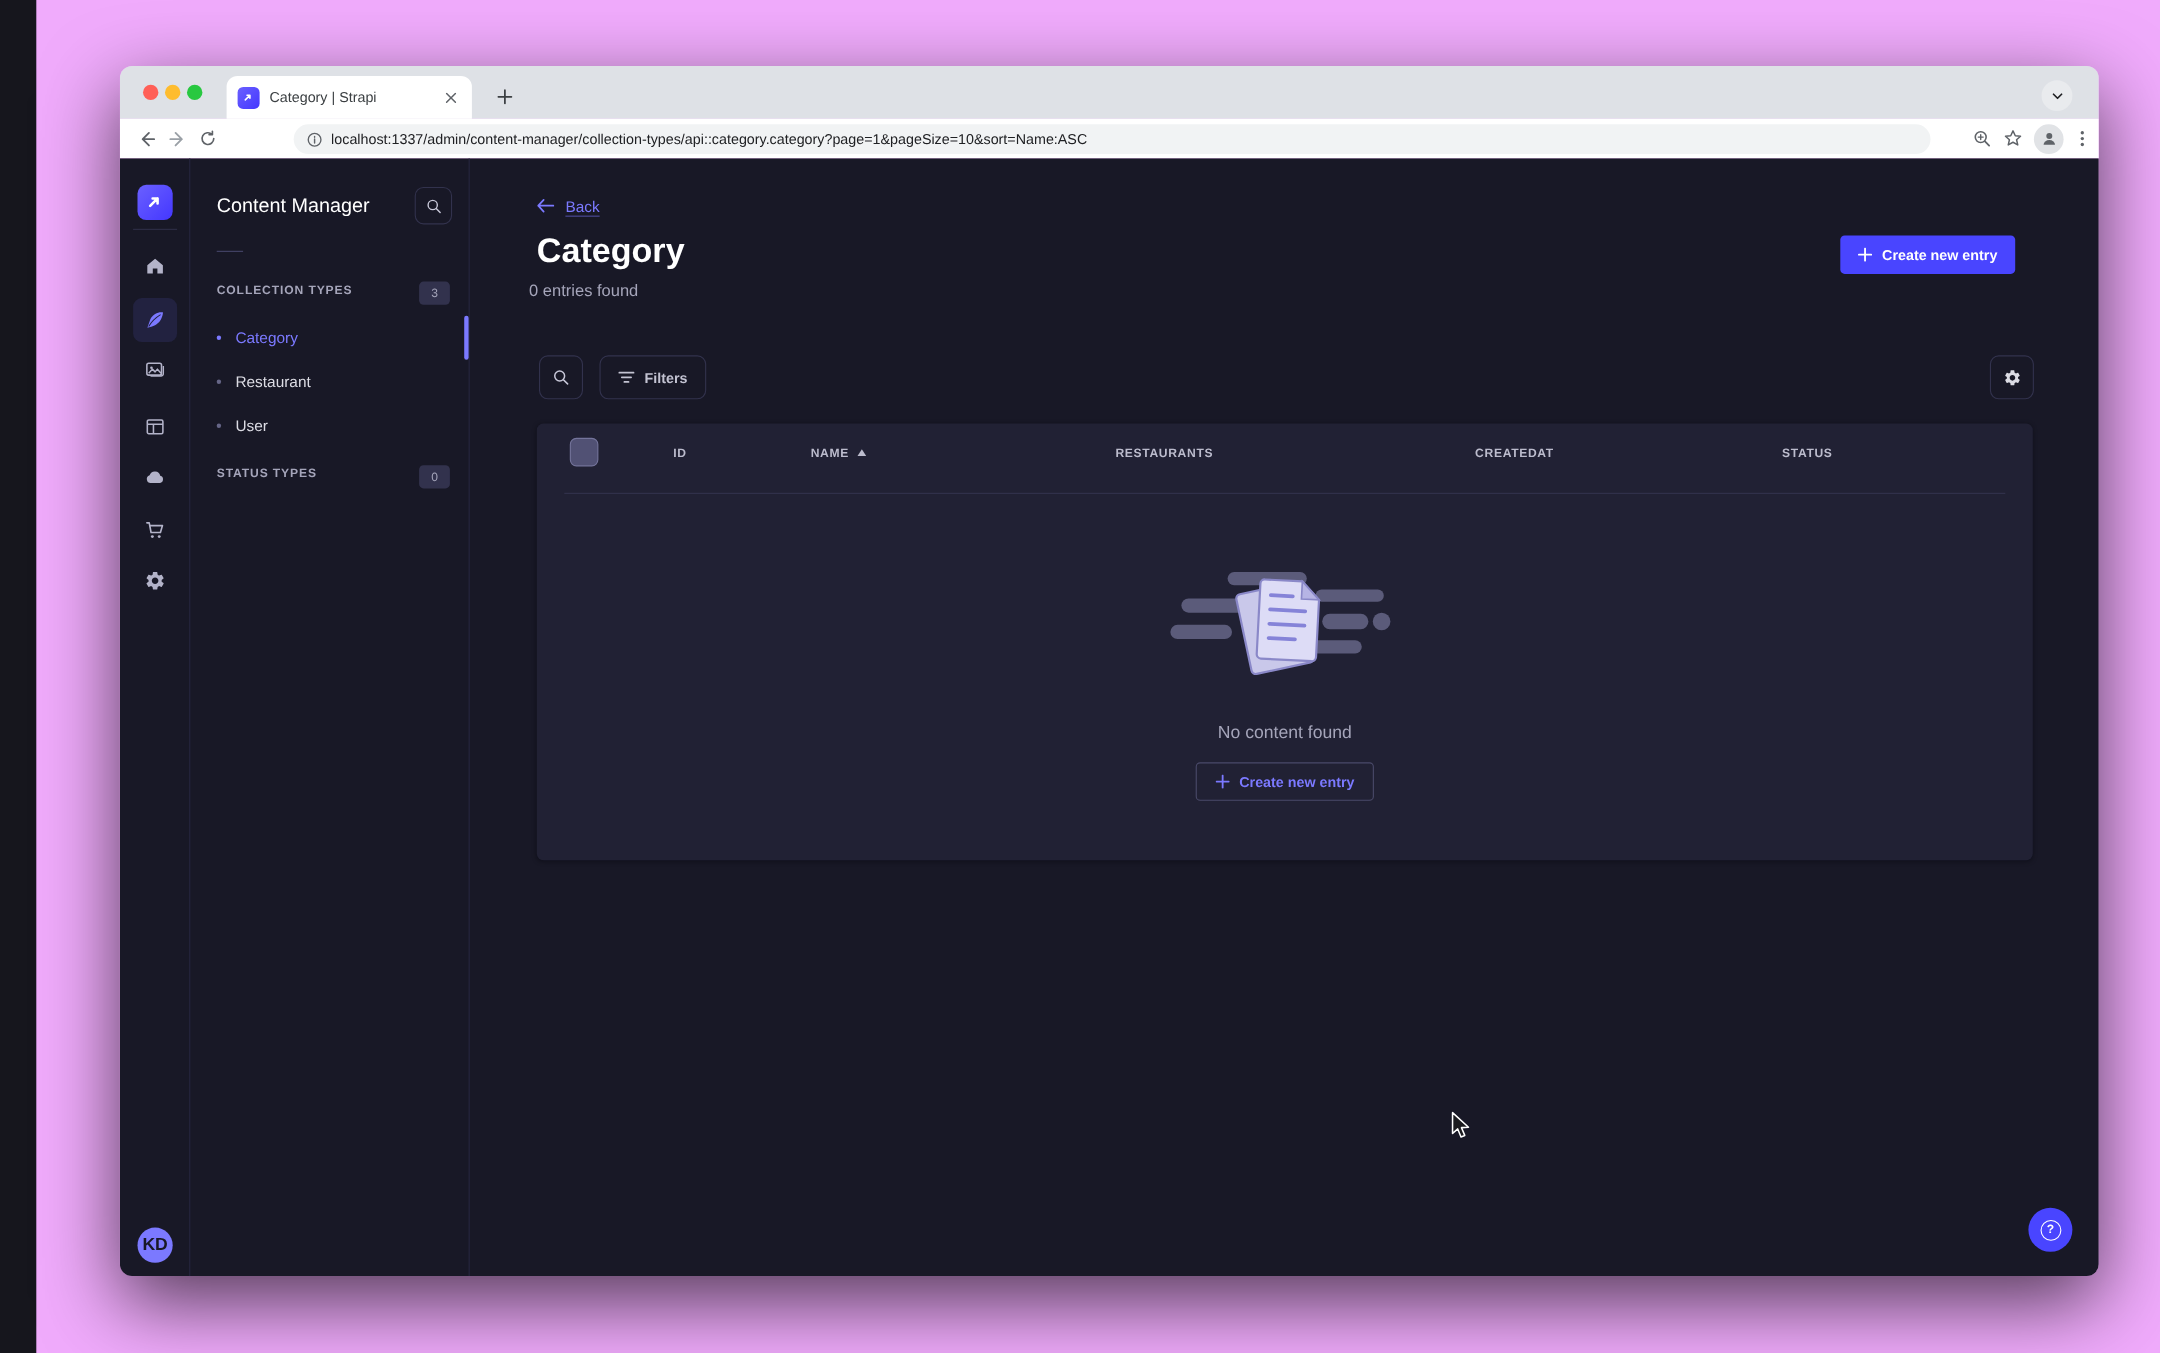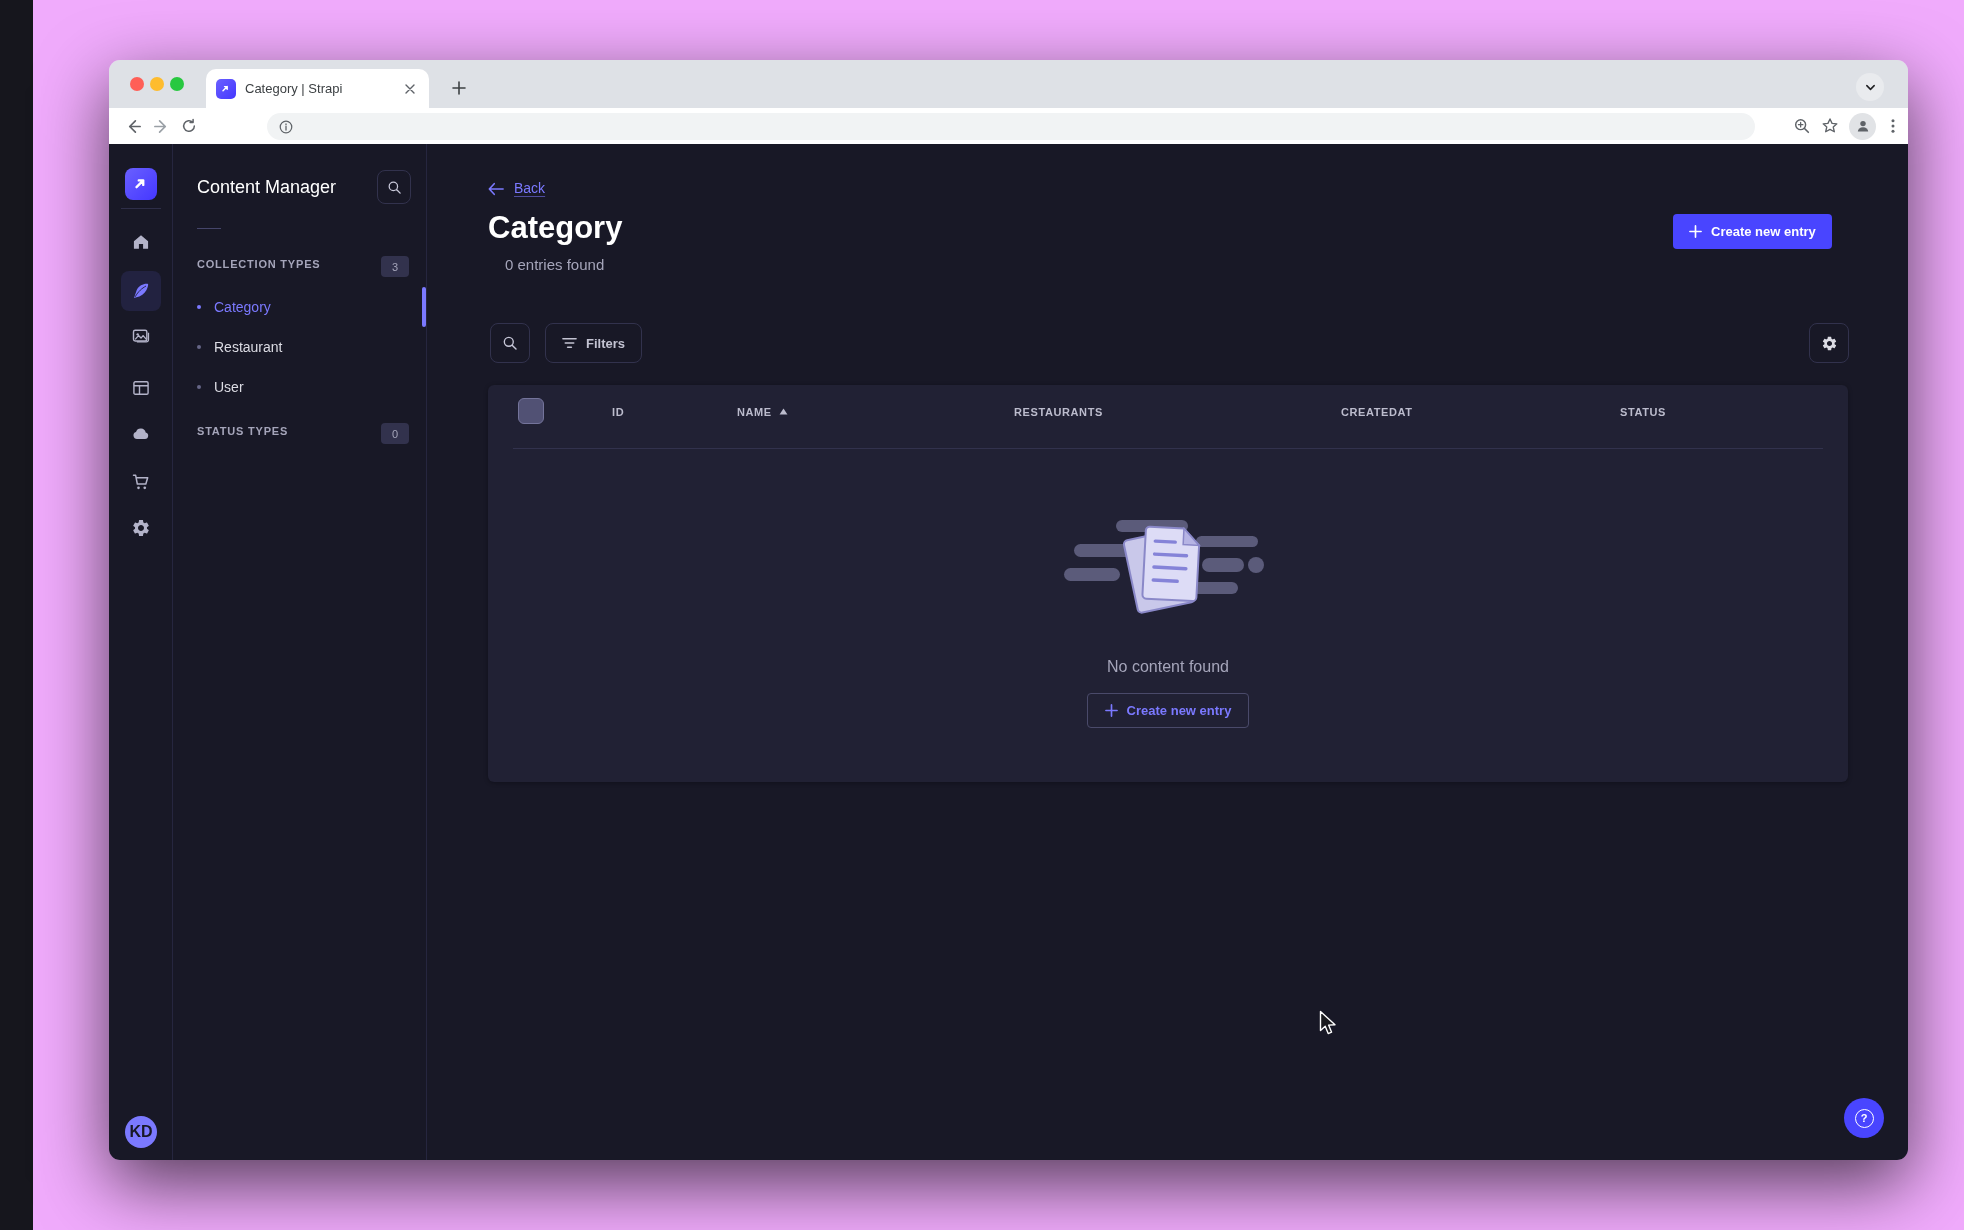--- a/index.html
+++ b/index.html
@@ -67,25 +67,25 @@
            display:flex; align-items:center; justify-content:center; font-size:11px; color:#a5a5ba; }
   .nav-item { position:absolute; left:24px; height:24px; display:flex; align-items:center; gap:13px; }
   .bullet { width:4px; height:4px; border-radius:50%; background:#666687; flex:none; }
   .nav-item span.lbl { font-size:14px; color:#dcdce4; }
   .nav-item.active .bullet { background:#7b79ff; }
   .nav-item.active span.lbl { color:#7b79ff; }
   .active-bar { position:absolute; right:0px; top:143px; width:4px; height:40px; background:#7b79ff; border-radius:2px; }
 
   
   .main { position:relative; flex:1; }
-  .back-link { position:absolute; left:61px; top:36px; display:flex; align-items:flex-end; gap:10px;
+  .back-link { position:absolute; left:61px; top:36px; display:flex; align-items:flex-start; gap:10px;
                color:#7b79ff; font-size:14px; }
   .back-link .txt { text-decoration:underline; text-underline-offset:3px; text-decoration-color:rgba(123,121,255,.55); }
   .page-title { position:absolute; left:61px; top:66px; font-size:31px; font-weight:bold; color:#ffffff; }
-  .page-sub { position:absolute; left:78px; top:112px; font-size:15px; color:#a5a5ba; }
+  .page-sub { position:absolute; left:54px; top:112px; font-size:15px; color:#a5a5ba; }
   .btn-primary { position:absolute; display:flex; align-items:center; gap:9px; background:#4945ff;
                  color:#ffffff; font-size:13px; font-weight:bold; border-radius:4px; height:35px; padding:0 16px; }
   .create-top { left:1246px; top:70px; }
   .icon-btn40 { position:absolute; width:40px; height:40px; border-radius:8px; border:1px solid #32324d;
                 display:flex; align-items:center; justify-content:center; color:#c7c7d8; background:transparent; }
   .search-main { left:63px; top:179px; }
   .gear-main { left:1382px; top:179px; color:#dcdce4; }
   .btn-filters { position:absolute; left:118px; top:179px; height:40px; padding:0 16px; border-radius:8px;
                  border:1px solid #32324d; display:flex; align-items:center; gap:9px; color:#c3c3d2;
                  font-size:13px; font-weight:bold; }
@@ -164,20 +164,21 @@
       <div class="nav-ic">
         <svg width="16" height="16" viewBox="0 0 18 18">
             <path d="M15 9 a6 6 0 1 1 -1.8-4.3 M13.6 1.6 v3.4 h-3.4" stroke="currentColor" stroke-width="1.7" fill="none" stroke-linecap="round" stroke-linejoin="round"></path>
           </svg>
       </div>
       <div class="urlpill">
         <svg width="14" height="14" viewBox="0 0 16 16">
             <circle cx="8" cy="8" r="6.6" stroke="#5f6368" stroke-width="1.4" fill="none"></circle>
             <path d="M8 7.2 V11.4 M8 4.6 V5.4" stroke="#5f6368" stroke-width="1.5" stroke-linecap="round"></path>
           </svg>
+        <span class="url-text">localhost:1337/admin/content-manager/collection-types/api::category.category?page=1&amp;pageSize=10&amp;sort=Name:ASC</span>
       </div>
       <div class="tb-right">
         <svg width="18" height="18" viewBox="0 0 20 20">
             <circle cx="8.5" cy="8.5" r="5.5" stroke="#5f6368" stroke-width="1.6" fill="none"></circle>
             <path d="M12.8 12.8 L17 17" stroke="#5f6368" stroke-width="1.8" stroke-linecap="round"></path>
             <path d="M6 8.5 H11 M8.5 6 V11" stroke="#5f6368" stroke-width="1.4" stroke-linecap="round"></path>
           </svg>
         <svg width="18" height="18" viewBox="0 0 20 20">
             <path d="M10 2.2 l2.3 4.9 5.3.5 -4 3.6 1.2 5.2 L10 13.7 5.2 16.4 6.4 11.2 2.4 7.6 7.7 7.1 Z" stroke="#5f6368" stroke-width="1.5" fill="none" stroke-linejoin="round"></path>
           </svg>

